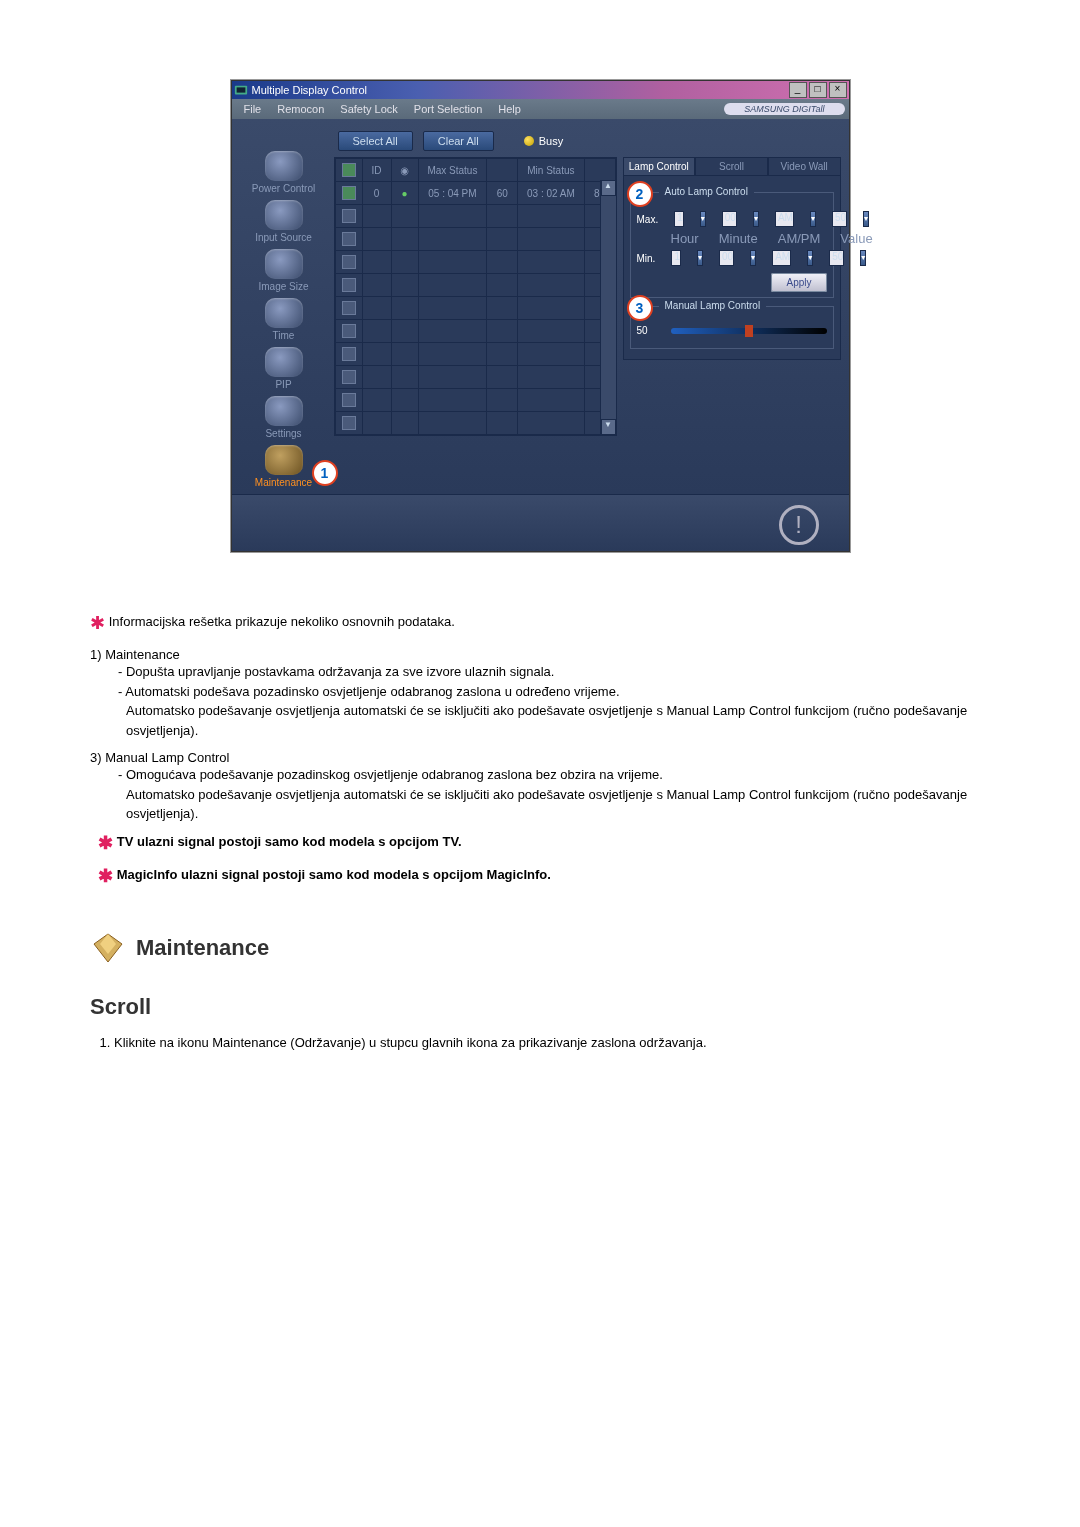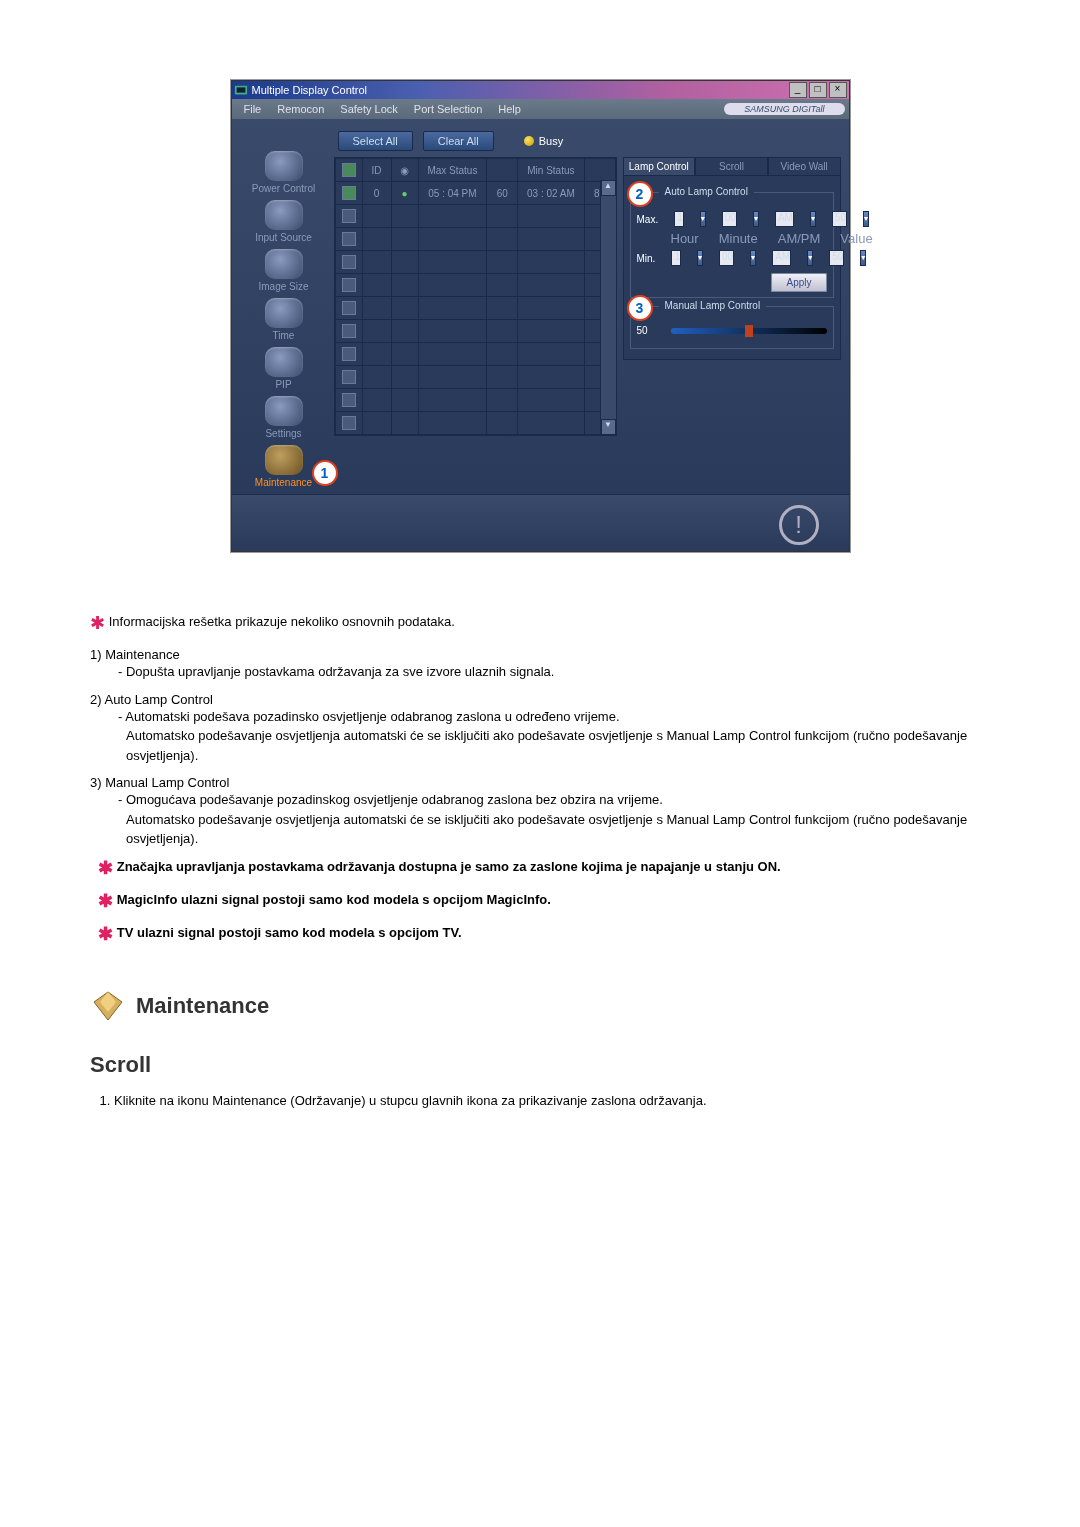--- a/index.html
+++ b/index.html
@@ -304,29 +304,27 @@
   </div>
   <div class="botbar">
     <div class="warnico">!</div>
   </div>
 </div>
 
 <div>
   <p><span class="star">✱</span> <span>Informacijska rešetka prikazuje nekoliko osnovnih podataka.</span></p>
   <div>1) <span>Maintenance</span></div>
   <div class="indent">- Dopušta upravljanje postavkama održavanja za sve izvore ulaznih signala.</div>
-  <div style="margin-top:10px">2) <span>Auto Lamp Control</span></div>
   <div class="indent">- Automatski podešava pozadinsko osvjetljenje odabranog zaslona u određeno vrijeme.</div>
   <div class="indent" style="margin-left:36px">Automatsko podešavanje osvjetljenja automatski će se isključiti ako podešavate osvjetljenje s Manual Lamp Control funkcijom (ručno podešavanje osvjetljenja).</div>
   <div style="margin-top:10px">3) <span>Manual Lamp Control</span></div>
   <div class="indent">- Omogućava podešavanje pozadinskog osvjetljenje odabranog zaslona bez obzira na vrijeme.</div>
   <div class="indent" style="margin-left:36px">Automatsko podešavanje osvjetljenja automatski će se isključiti ako podešavate osvjetljenje s Manual Lamp Control funkcijom (ručno podešavanje osvjetljenja).</div>
-  <div class="boldnote"><span class="star">✱</span> <span>Značajka upravljanja postavkama održavanja dostupna je samo za zaslone kojima je napajanje u stanju ON.</span></div>
+  <div class="boldnote"><span class="star">✱</span> <span>TV ulazni signal postoji samo kod modela s opcijom TV.</span></div>
   <div class="boldnote"><span class="star">✱</span> <span>MagicInfo ulazni signal postoji samo kod modela s opcijom MagicInfo.</span></div>
-  <div class="boldnote"><span class="star">✱</span> <span>TV ulazni signal postoji samo kod modela s opcijom TV.</span></div>
 
   <h2 class="sec">
     <svg class="dia" viewBox="0 0 36 36">
         <polygon points="18,4 32,14 18,32 4,14" fill="#d4b060" stroke="#8a6020"></polygon>
         <polygon points="18,4 26,14 18,24 10,14" fill="#f0d080"></polygon>
       </svg>
     <span>Maintenance</span>
   </h2>
   <h2 class="sub">Scroll</h2>
   <ol class="n">

